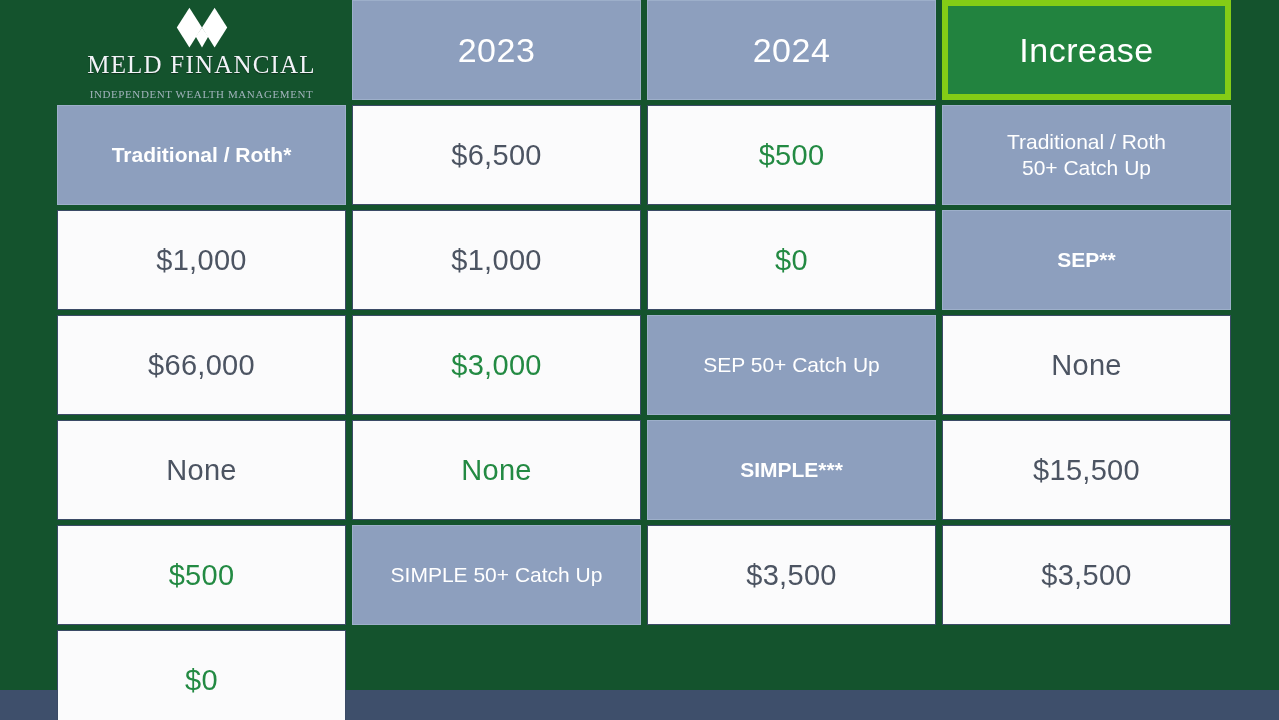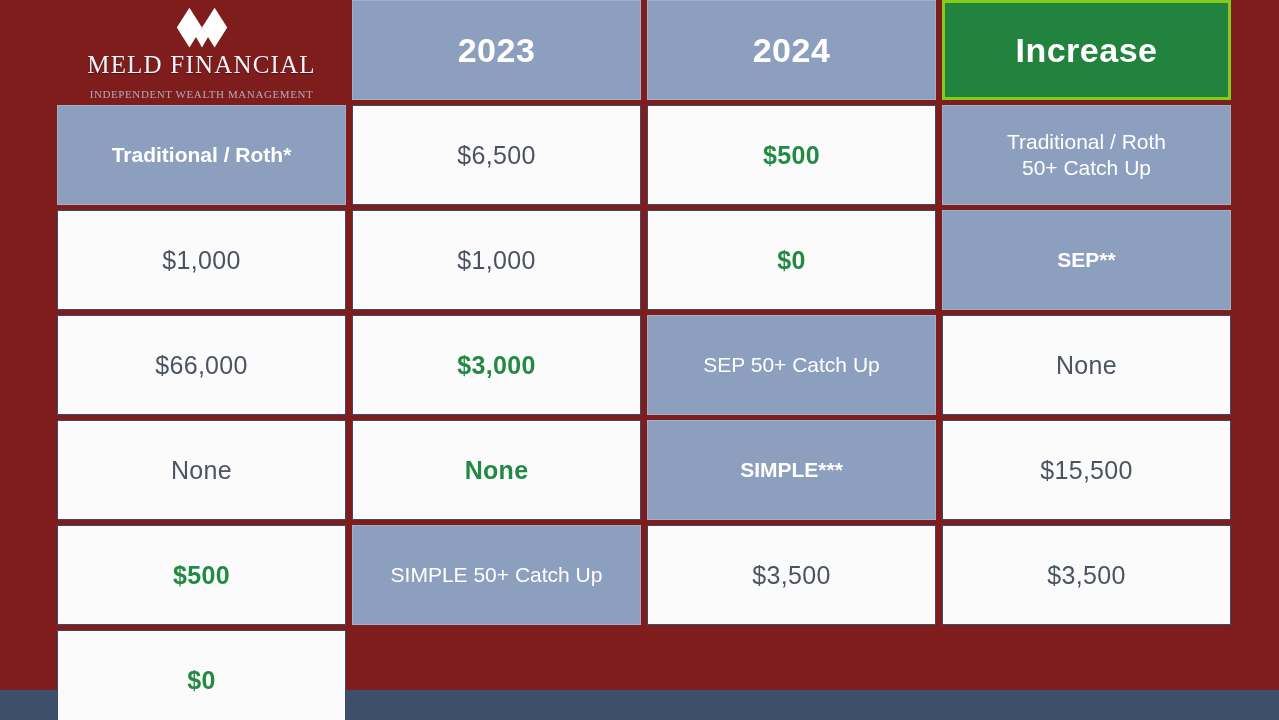--- a/index.html
+++ b/index.html
@@ -11,21 +11,21 @@
     height: 720px;
     background: #3e4f6b;
     font-family: "Liberation Sans", sans-serif;
     overflow: hidden;
   }
 
   .page {
     position: relative;
     width: 1279px;
     height: 690px;
-    background: #7f1d1d;
+    background: #14532d;
   }
 
   
   .table {
     position: absolute;
     left: 57px;
     top: 0px;
     width: 1166px;
     display: grid;
     grid-template-columns: 289px 289px 289px 289px;
@@ -72,27 +72,27 @@
   }
 
   .head-cell {
     background: #8d9fbe;
     border: 1px solid #9dafca;
     display: flex;
     align-items: center;
     justify-content: center;
     color: #ffffff;
     font-size: 34px;
-    font-weight: bold;
+    font-weight: normal;
     letter-spacing: 0.5px;
     box-sizing: border-box;
   }
   .head-cell.accent {
     background: #22833f;
-    border: 3px solid #84cc16;
+    border: 6px solid #84cc16;
   }
 
   
   .label-cell {
     background: #8d9fbe;
     border: 1px solid #9dafca;
     box-sizing: border-box;
     display: flex;
     align-items: center;
     justify-content: center;
@@ -105,26 +105,26 @@
   .label-cell.bold { font-weight: bold; }
 
   .value-cell {
     background: #fbfbfc;
     border: 1px solid #3b4a66;
     box-sizing: border-box;
     display: flex;
     align-items: center;
     justify-content: center;
     color: #4c5462;
-    font-size: 25px;
+    font-size: 29px;
     letter-spacing: 0.3px;
   }
   .value-cell.increase {
     color: #238a43;
-    font-weight: bold;
+    font-weight: normal;
   }
 </style>
 </head>
 <body>
 
 <div class="page">
 
   <div class="table">
 
     <div class="logo-cell">

